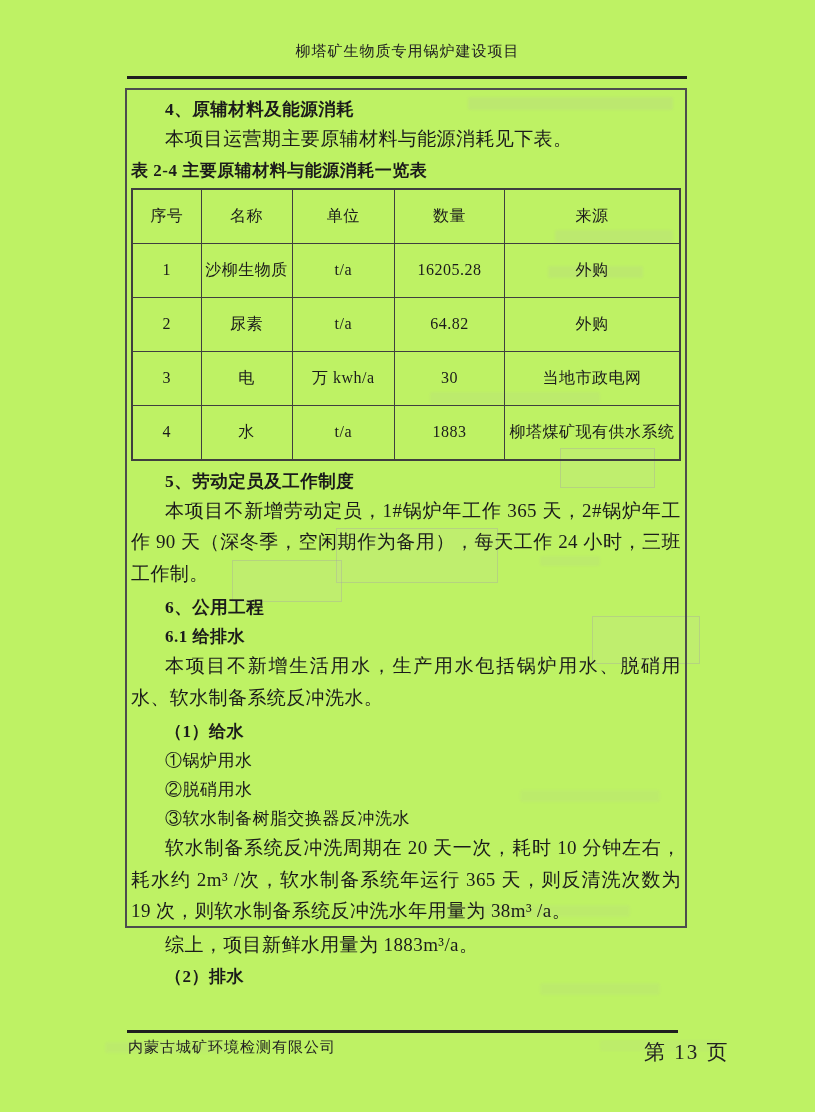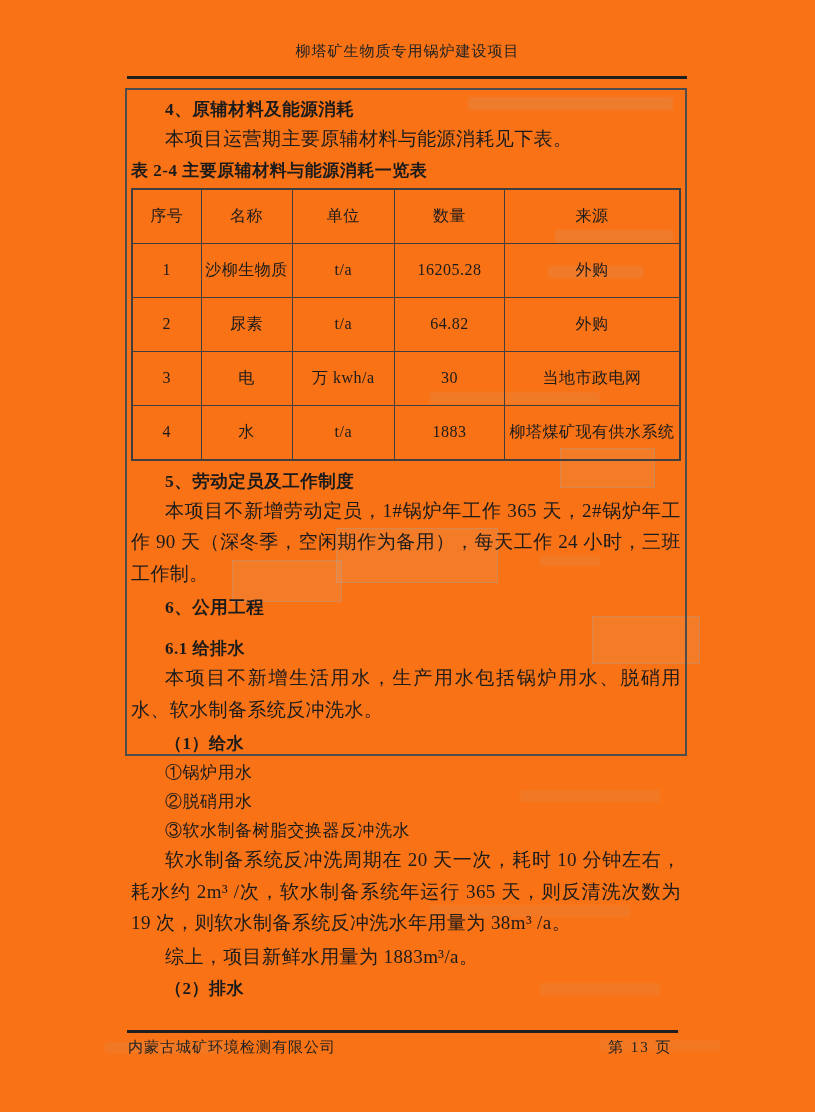--- a/index.html
+++ b/index.html
@@ -4,47 +4,47 @@
 <style>
   * { margin: 0; padding: 0; box-sizing: border-box; }
   html, body { background: #ffffff; }
   body {
     width: 815px; height: 1112px;
     font-family: "Liberation Serif", "DejaVu Serif", serif;
     color: #1b1b1b;
     position: relative;
     overflow: hidden;
   }
-  .page { position: absolute; inset: 0; background: #f97316; text-decoration: underline; }
+  .page { position: absolute; inset: 0; background: #bef264; text-decoration: underline; }
 
   
   .doc-header {
     position: absolute; top: 42px; left: 0; width: 100%;
     text-align: center; font-size: 15px; letter-spacing: 1px; color: #222;
   }
   .header-rule {
     position: absolute; top: 76px; left: 127px; width: 560px; height: 3px;
     background: #1f1f1f;
   }
 
   
   .content-box {
-    position: absolute; top: 88px; left: 125px; width: 562px; height: 668px;
+    position: absolute; top: 88px; left: 125px; width: 562px; height: 840px;
     border: 2px solid #4d4d4d;
     padding: 5px 4px 0 4px;
     background: transparent;
   }
 
   .sec-title {
     font-weight: bold; font-size: 17.5px; line-height: 28px;
     margin-left: 34px; letter-spacing: 0.5px;
   }
   .sub-title {
     font-weight: bold; font-size: 17px; line-height: 26px;
-    margin-left: 34px; margin-top: 15px; letter-spacing: 0.5px;
+    margin-left: 34px; margin-top: 3px; letter-spacing: 0.5px;
   }
   .item-head {
     font-size: 17px; line-height: 26px;
     margin-left: 34px; margin-top: 3px; letter-spacing: 0.5px;
   }
   .body-p {
     font-size: 19px; line-height: 31.5px; text-indent: 34px;
     text-align: justify; letter-spacing: 0.4px;
   }
   .mt2 { margin-top: 2px; } .mt4 { margin-top: 4px; } .mt6 { margin-top: 6px; }
@@ -71,22 +71,22 @@
   
   .footer-rule {
     position: absolute; top: 1030px; left: 127px; width: 551px; height: 3px;
     background: #1f1f1f;
   }
   .footer-company {
     position: absolute; top: 1038px; left: 128px;
     font-size: 15px; letter-spacing: 1px; color: #222;
   }
   .footer-page {
-    position: absolute; top: 1038px; left: 608px;
-    font-size: 15px; letter-spacing: 2px; color: #222;
+    position: absolute; top: 1038px; left: 644px;
+    font-size: 21px; letter-spacing: 2px; color: #222;
   }
 
   
   .ghost {
     position: absolute; pointer-events: none;
     border: 1px solid rgba(160,160,160,0.35);
     background: rgba(205,205,205,0.10);
     filter: blur(0.6px);
   }
   .ghost-smudge {

